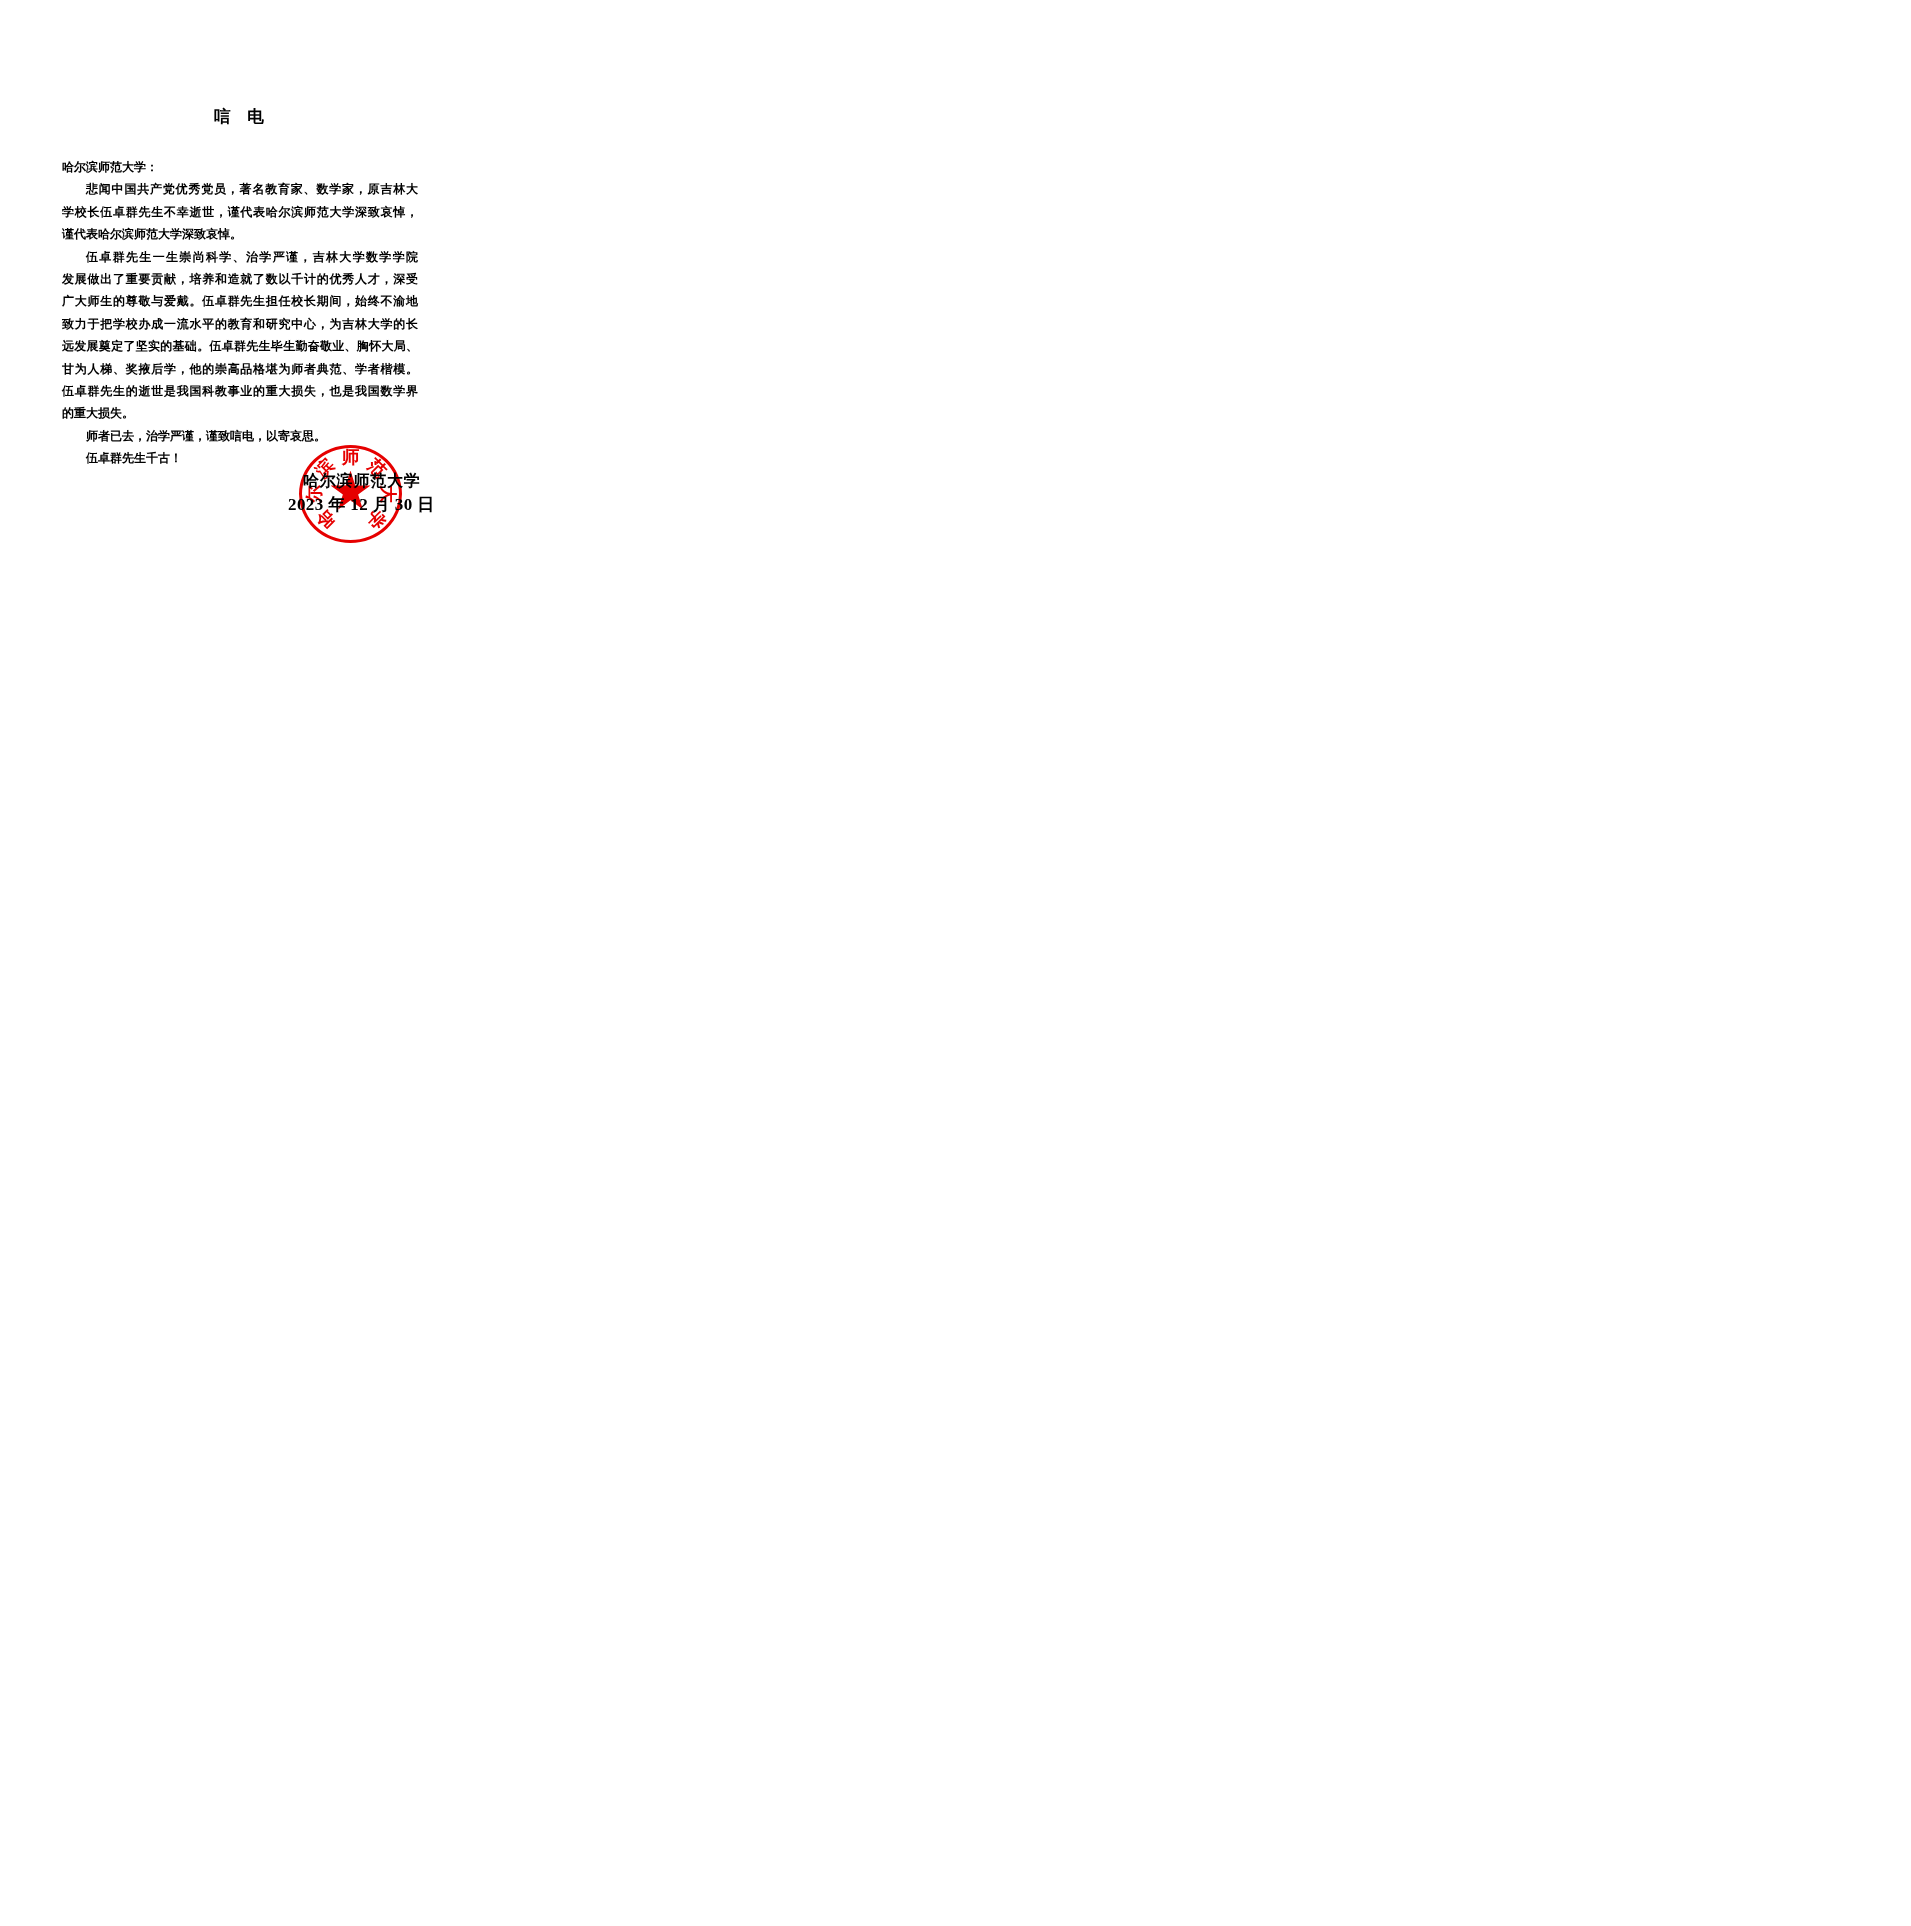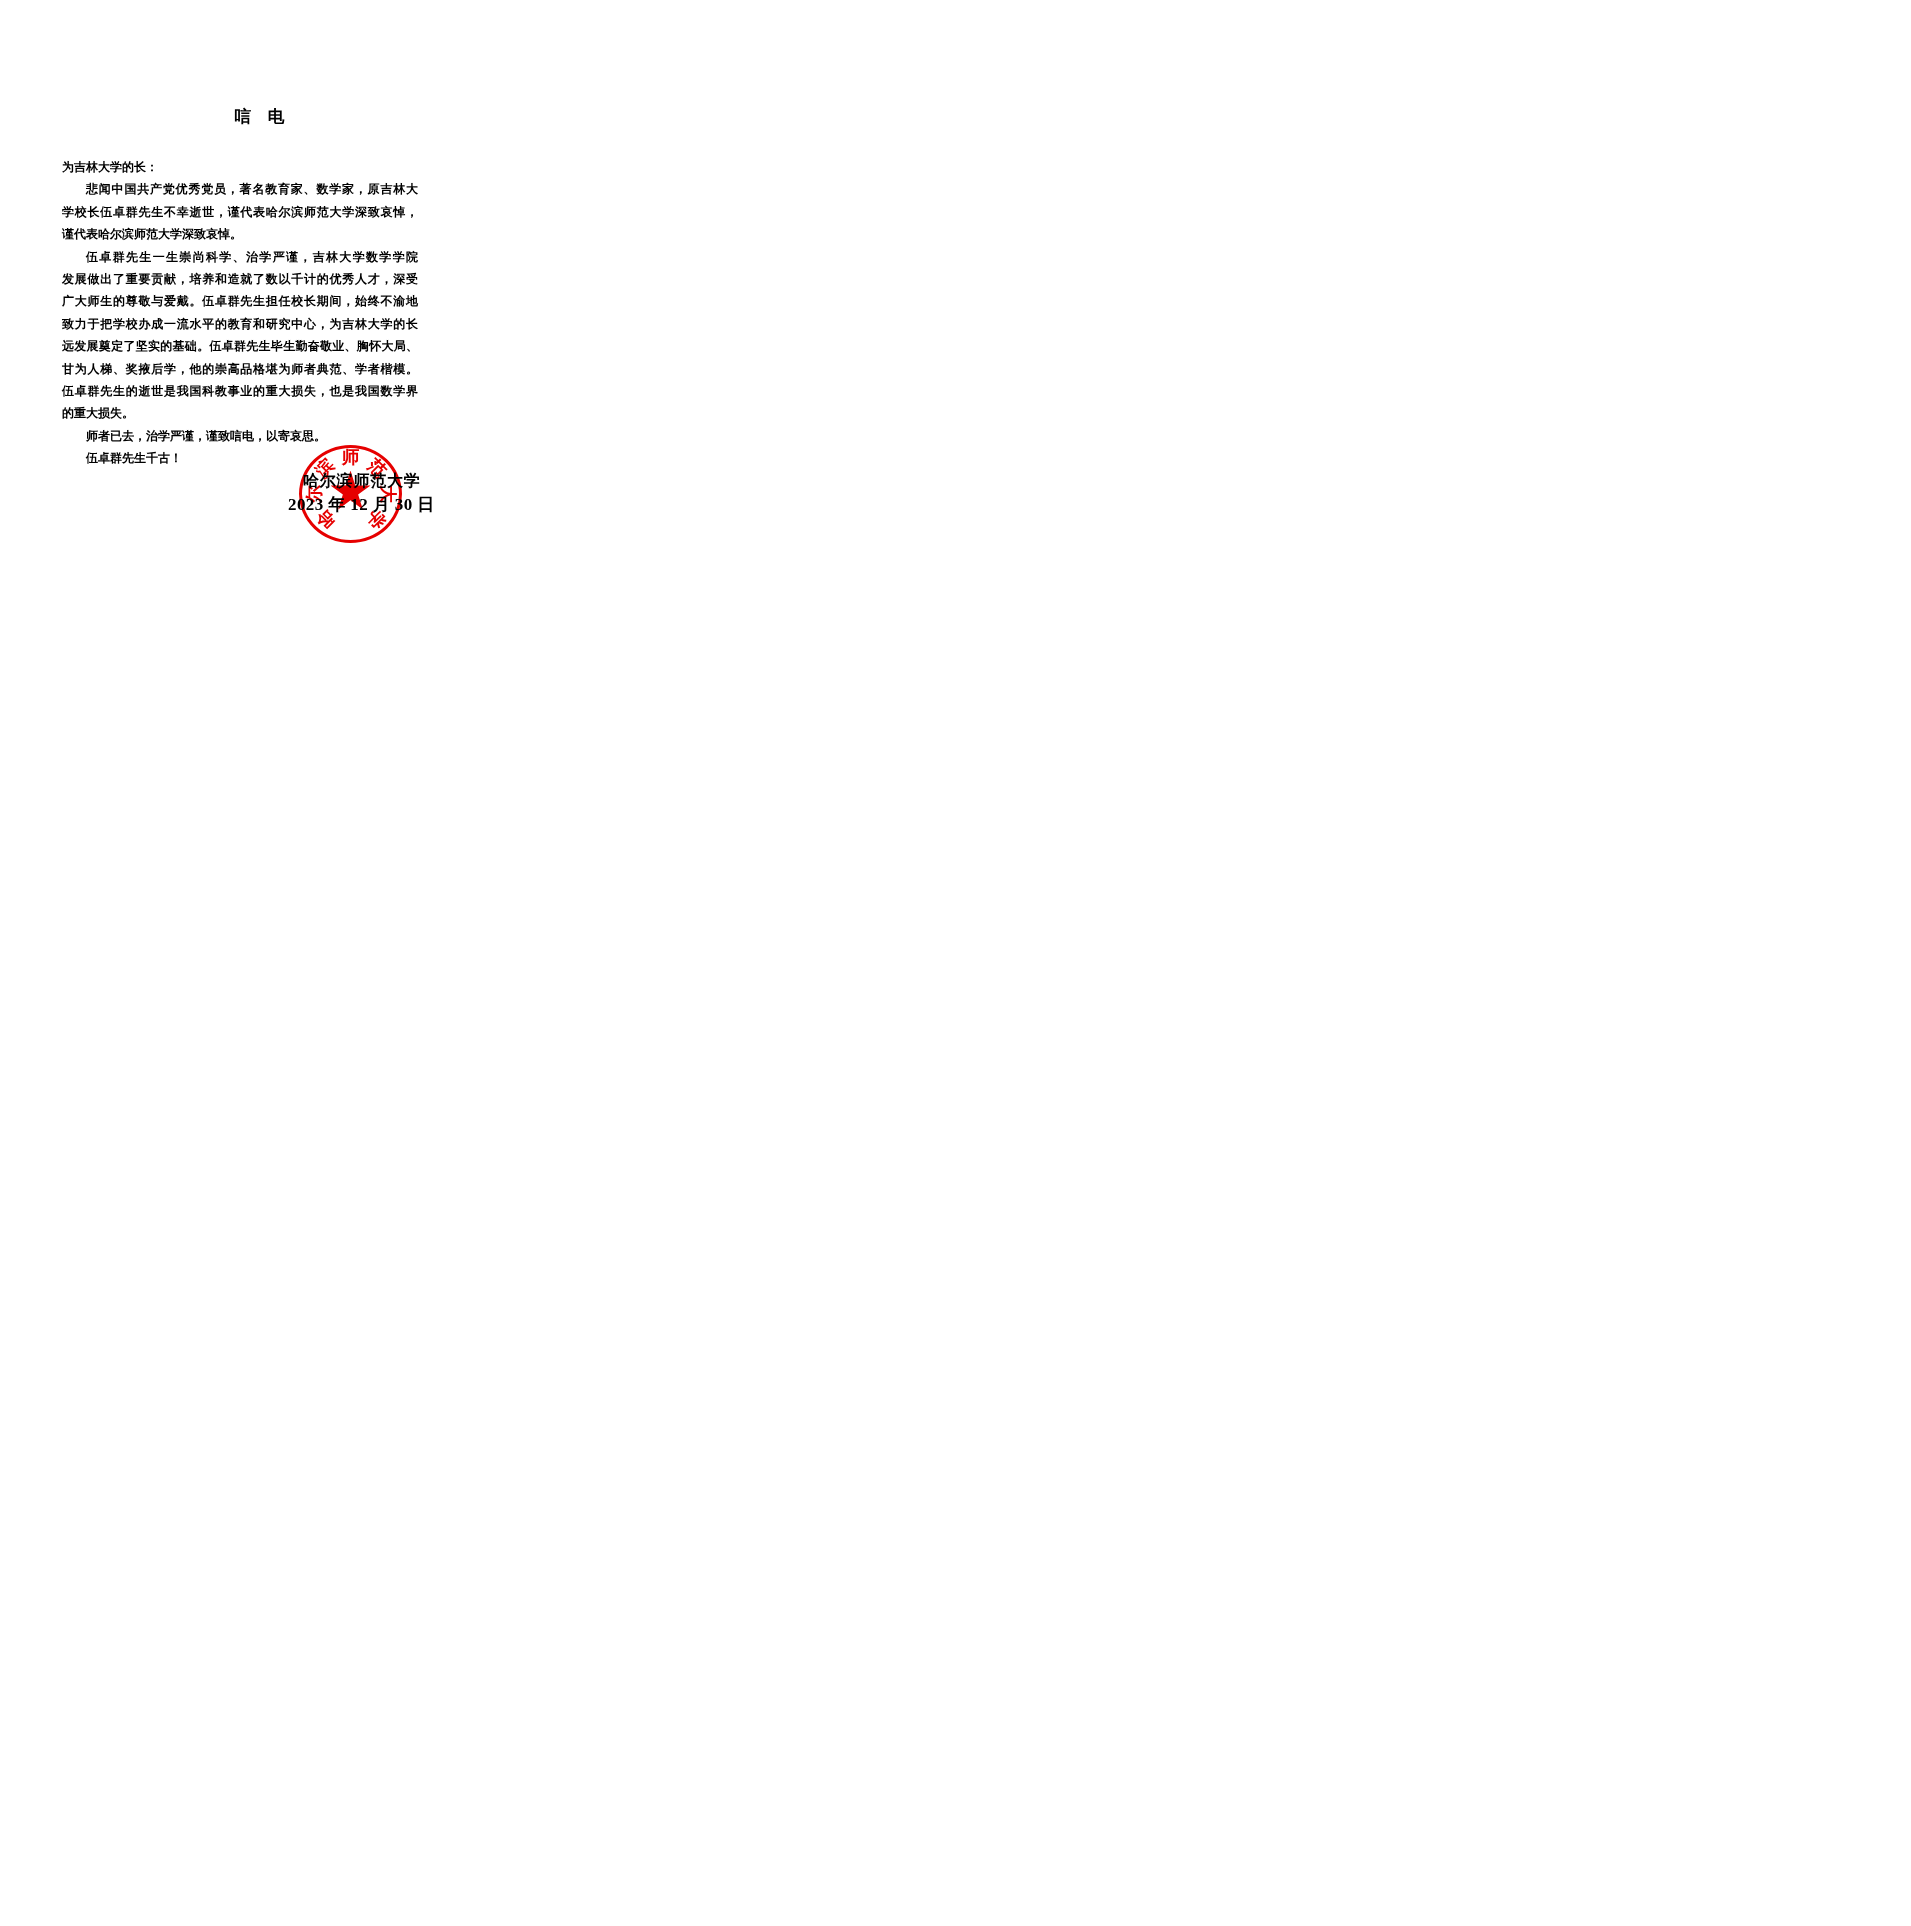--- a/index.html
+++ b/index.html
@@ -3,21 +3,20 @@
 <meta charset="utf-8">
 <style>
   html,body{margin:0;padding:0;background:#ffffff;}
   .page{
     position:relative;
     width:478px;height:676px;
     background:#ffffff;
     font-family:"Liberation Serif", serif;
     color:#000;
     overflow:hidden;
-    padding-left:41px;
   }
   .doc-title{
     position:absolute;
     top:109px;left:0;right:0;
     text-align:center;
     font-family:"Liberation Sans", sans-serif;
     font-weight:900;
     font-size:16.6px;
     line-height:16.6px;
     color:#000;
@@ -102,21 +101,21 @@
   }
 </style>
 </head>
 <body>
 
 <div class="page">
 
   <div class="doc-title">唁　电</div>
 
   <div class="body-text">
-    <div class="line">为吉林大学的长：</div>
+    <div class="line">哈尔滨师范大学：</div>
     <div class="line indent justify">悲闻中国共产党优秀党员，著名教育家、数学家，原吉林大</div>
     <div class="line justify">学校长伍卓群先生不幸逝世，谨代表哈尔滨师范大学深致哀悼，</div>
     <div class="line">谨代表哈尔滨师范大学深致哀悼。</div>
     <div class="line indent justify">伍卓群先生一生崇尚科学、治学严谨，吉林大学数学学院</div>
     <div class="line justify">发展做出了重要贡献，培养和造就了数以千计的优秀人才，深受</div>
     <div class="line justify">广大师生的尊敬与爱戴。伍卓群先生担任校长期间，始终不渝地</div>
     <div class="line justify">致力于把学校办成一流水平的教育和研究中心，为吉林大学的长</div>
     <div class="line justify">远发展奠定了坚实的基础。伍卓群先生毕生勤奋敬业、胸怀大局、</div>
     <div class="line justify">甘为人梯、奖掖后学，他的崇高品格堪为师者典范、学者楷模。</div>
     <div class="line justify">伍卓群先生的逝世是我国科教事业的重大损失，也是我国数学界</div>

